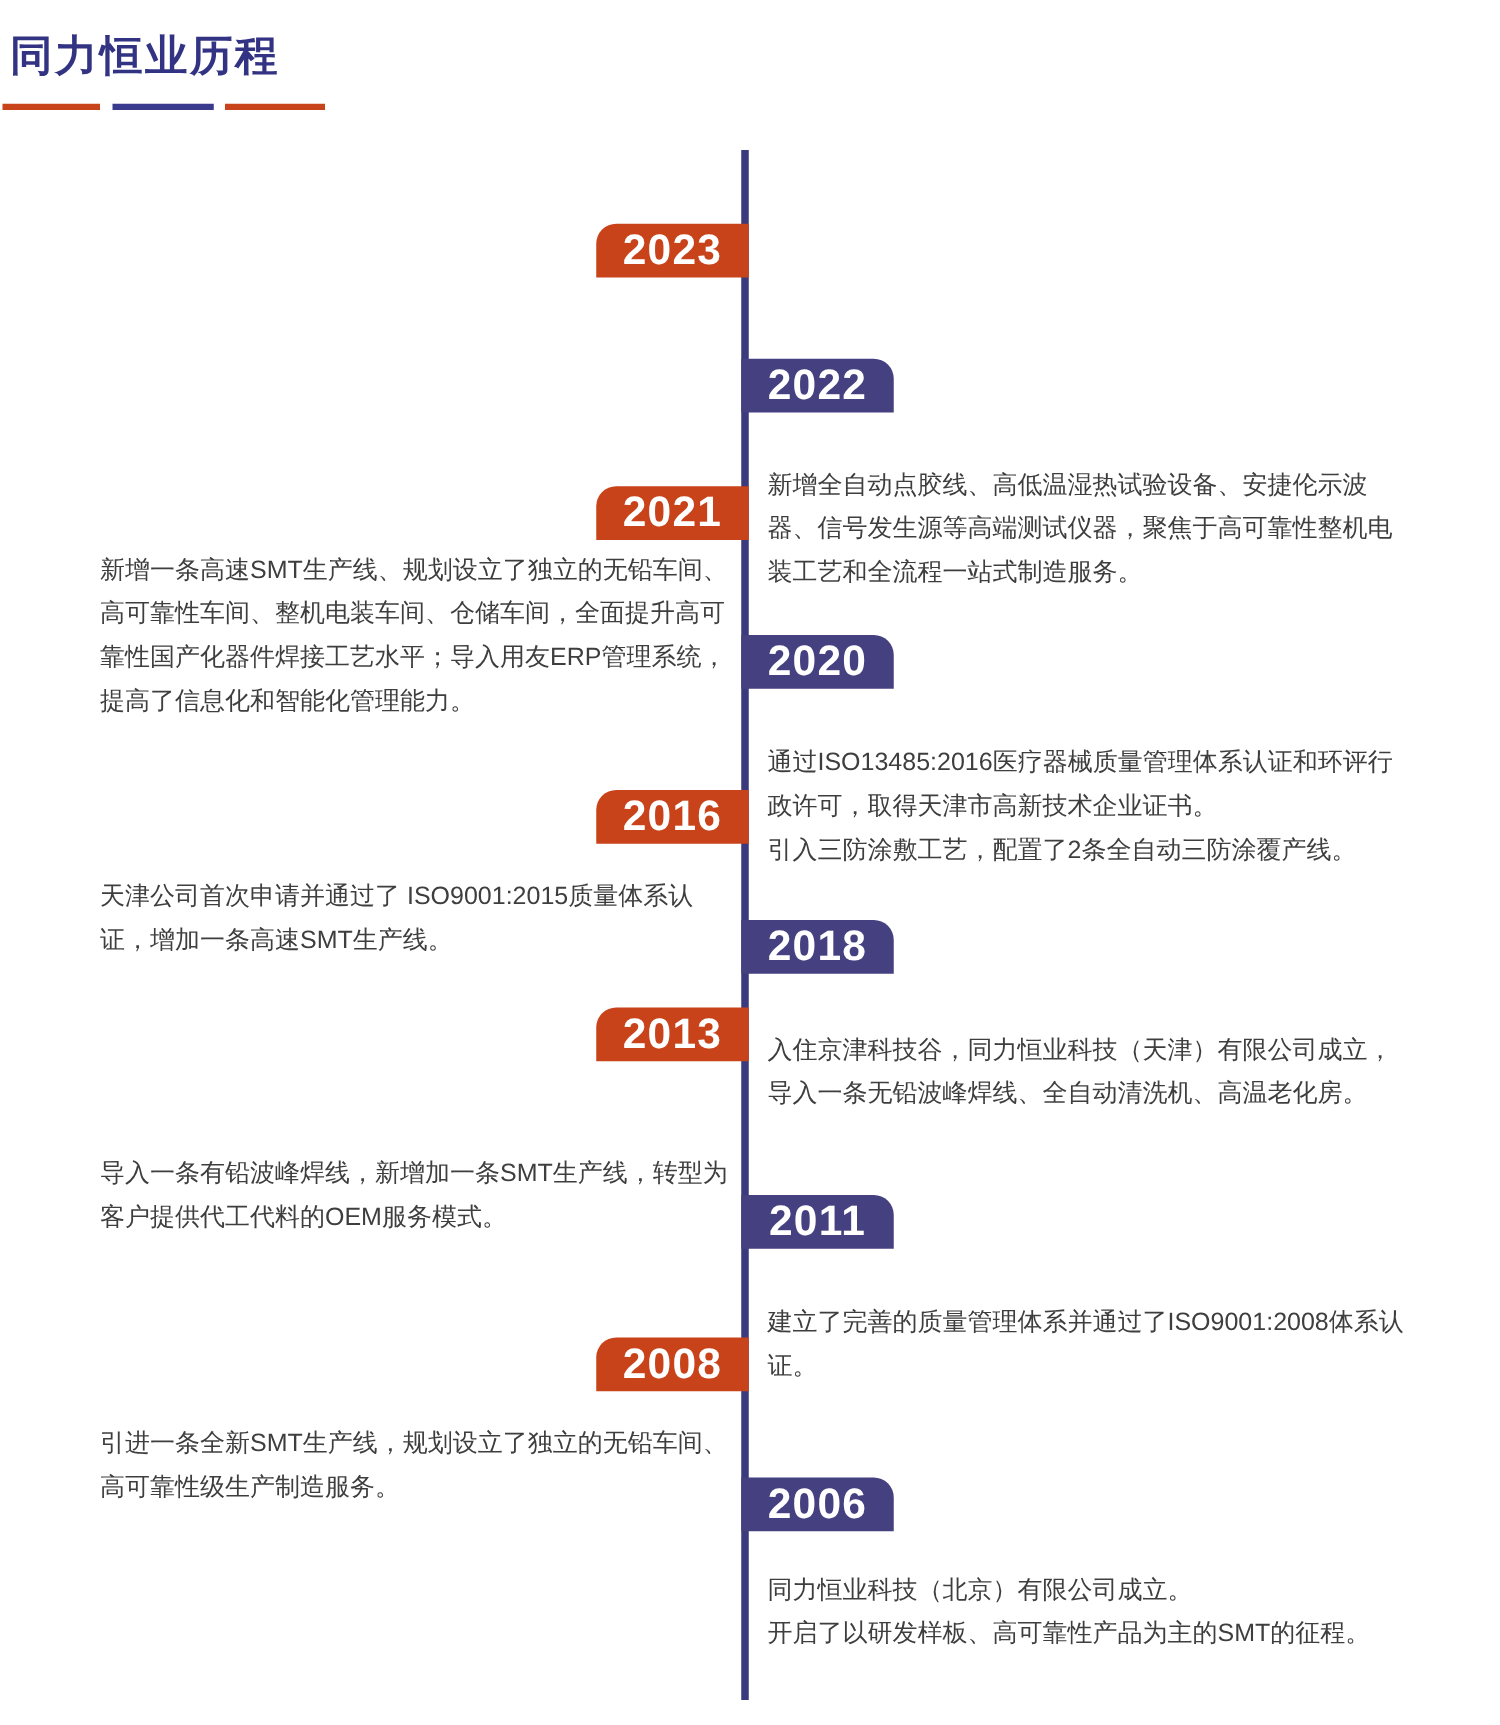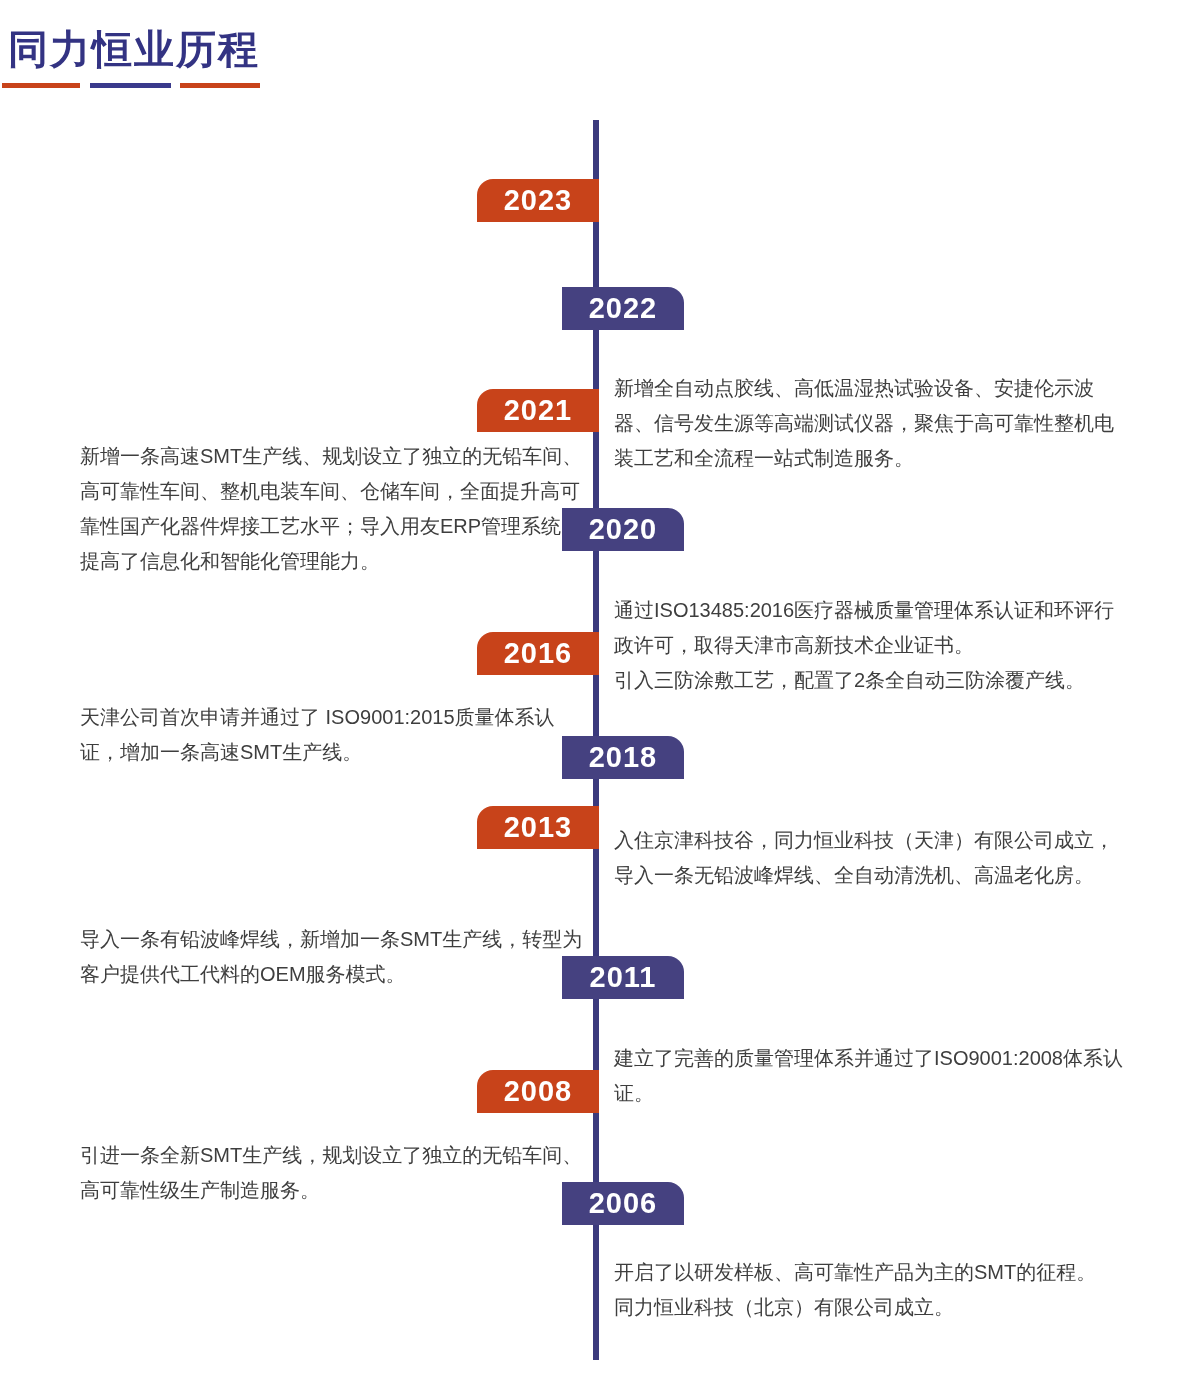--- a/index.html
+++ b/index.html
@@ -14,21 +14,21 @@
   .page {
     position: absolute;
     inset: 0;
     background: #ffffff;
   }
   
   .page-title {
     position: absolute;
     left: 8px;
     top: 22px;
-    font-size: 40px;
+    font-size: 34px;
     font-weight: 700;
     letter-spacing: 2px;
     color: #333383;
   }
   .title-rule { position: absolute; top: 83px; height: 5px; }
   .rule-1 { left: 2px;   width: 78px; background: #C8431A; }
   .rule-2 { left: 90px;  width: 81px; background: #3A3A8C; }
   .rule-3 { left: 180px; width: 80px; background: #C8431A; }
 
   
@@ -38,34 +38,34 @@
     top: 120px;
     width: 6px;
     height: 1240px;
     background: #3B3A7D;
   }
   .badge {
     position: absolute;
     width: 122px;
     height: 43px;
     color: #ffffff;
-    font-size: 29px;
+    font-size: 34px;
     font-weight: 700;
     display: flex;
     align-items: center;
     justify-content: center;
     letter-spacing: 1px;
   }
   .badge.left {
     left: 477px;
     background: #C8431A;
     border-radius: 16px 0 0 0;
   }
   .badge.right {
-    left: 562px;
+    left: 593px;
     background: #454180;
     border-radius: 0 16px 0 0;
   }
   .desc {
     position: absolute;
     width: 510px;
     font-size: 20px;
     line-height: 35px;
     color: #3E3E3E;
   }
@@ -122,17 +122,17 @@
     <p>建立了完善的质量管理体系并通过了ISO9001:2008体系认证。</p>
   </div>
 
   <div class="badge left" style="top:1070px">2008</div>
   <div class="desc left" style="top:1138px">
     <p>引进一条全新SMT生产线，规划设立了独立的无铅车间、高可靠性级生产制造服务。</p>
   </div>
 
   <div class="badge right" style="top:1182px">2006</div>
   <div class="desc right" style="top:1238px">
+    <p>同力恒业科技（北京）有限公司成立。</p>
     <p>开启了以研发样板、高可靠性产品为主的SMT的征程。</p>
-    <p>同力恒业科技（北京）有限公司成立。</p>
   </div>
 
 </div>
 
 </body></html>

